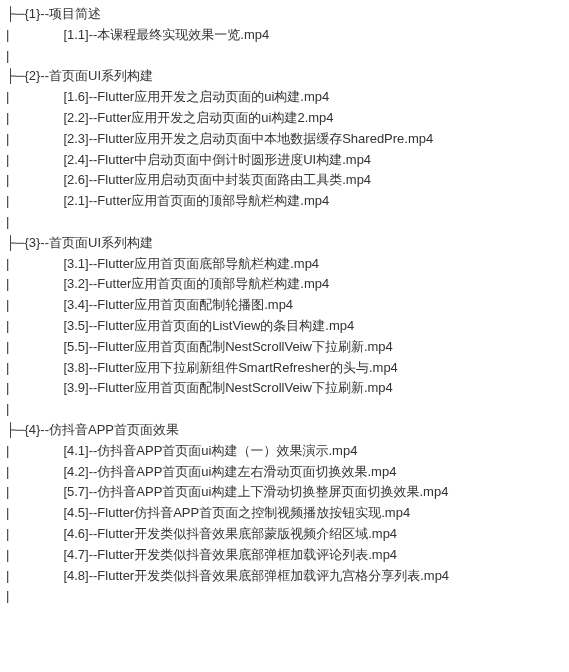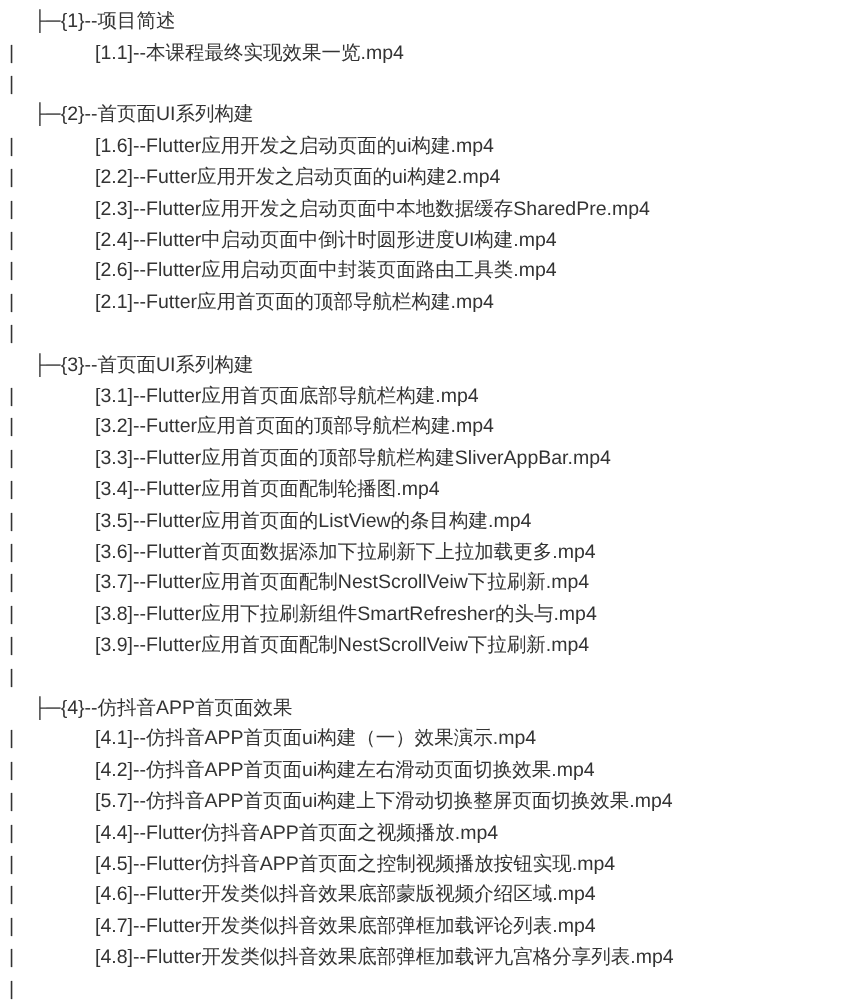--- a/index.html
+++ b/index.html
@@ -8,21 +8,20 @@
       font-size: 13px;
       line-height: 1.6;
       color: #333;
       background: #fff;
       padding: 4px 6px;
       white-space: nowrap;
     }
     .tree { }
     .section-header {
       display: block;
-      margin-left: 16px;
     }
     .pipe {
       color: #333;
       display: inline-block;
     }
     .conn {
       color: #333;
     }
     .item-row {
       display: block;
@@ -42,31 +41,28 @@
     <div class="item-row"><span class="pipe">|</span><span class="indent1"></span><span>[1.6]</span><span>--</span><span class="item-text">Flutter应用开发之启动页面的ui构建.mp4</span></div>
     <div class="item-row"><span class="pipe">|</span><span class="indent1"></span><span>[2.2]</span><span>--</span><span class="item-text">Futter应用开发之启动页面的ui构建2.mp4</span></div>
     <div class="item-row"><span class="pipe">|</span><span class="indent1"></span><span>[2.3]</span><span>--</span><span class="item-text">Flutter应用开发之启动页面中本地数据缓存SharedPre.mp4</span></div>
     <div class="item-row"><span class="pipe">|</span><span class="indent1"></span><span>[2.4]</span><span>--</span><span class="item-text">Flutter中启动页面中倒计时圆形进度UI构建.mp4</span></div>
     <div class="item-row"><span class="pipe">|</span><span class="indent1"></span><span>[2.6]</span><span>--</span><span class="item-text">Flutter应用启动页面中封装页面路由工具类.mp4</span></div>
     <div class="item-row"><span class="pipe">|</span><span class="indent1"></span><span>[2.1]</span><span>--</span><span class="item-text">Futter应用首页面的顶部导航栏构建.mp4</span></div>
     <div class="item-row"><span class="pipe">|</span></div>
     <div class="section-header"><span class="conn">├─</span><span>{3}</span><span>--</span><span class="section-title">首页面UI系列构建</span></div>
     <div class="item-row"><span class="pipe">|</span><span class="indent1"></span><span>[3.1]</span><span>--</span><span class="item-text">Flutter应用首页面底部导航栏构建.mp4</span></div>
     <div class="item-row"><span class="pipe">|</span><span class="indent1"></span><span>[3.2]</span><span>--</span><span class="item-text">Futter应用首页面的顶部导航栏构建.mp4</span></div>
-    <div class="item-row"><span class="pipe">|</span><span class="indent1"></span><span>[3.3]</span><span>--</span><span class="item-text">Flutter应用首页面的顶部导航栏构建SliverAppBar.mp4</span></div>
     <div class="item-row"><span class="pipe">|</span><span class="indent1"></span><span>[3.4]</span><span>--</span><span class="item-text">Flutter应用首页面配制轮播图.mp4</span></div>
     <div class="item-row"><span class="pipe">|</span><span class="indent1"></span><span>[3.5]</span><span>--</span><span class="item-text">Flutter应用首页面的ListView的条目构建.mp4</span></div>
-    <div class="item-row"><span class="pipe">|</span><span class="indent1"></span><span>[3.6]</span><span>--</span><span class="item-text">Flutter首页面数据添加下拉刷新下上拉加载更多.mp4</span></div>
-    <div class="item-row"><span class="pipe">|</span><span class="indent1"></span><span>[3.7]</span><span>--</span><span class="item-text">Flutter应用首页面配制NestScrollVeiw下拉刷新.mp4</span></div>
+    <div class="item-row"><span class="pipe">|</span><span class="indent1"></span><span>[5.5]</span><span>--</span><span class="item-text">Flutter应用首页面配制NestScrollVeiw下拉刷新.mp4</span></div>
     <div class="item-row"><span class="pipe">|</span><span class="indent1"></span><span>[3.8]</span><span>--</span><span class="item-text">Flutter应用下拉刷新组件SmartRefresher的头与.mp4</span></div>
     <div class="item-row"><span class="pipe">|</span><span class="indent1"></span><span>[3.9]</span><span>--</span><span class="item-text">Flutter应用首页面配制NestScrollVeiw下拉刷新.mp4</span></div>
     <div class="item-row"><span class="pipe">|</span></div>
     <div class="section-header"><span class="conn">├─</span><span>{4}</span><span>--</span><span class="section-title">仿抖音APP首页面效果</span></div>
     <div class="item-row"><span class="pipe">|</span><span class="indent1"></span><span>[4.1]</span><span>--</span><span class="item-text">仿抖音APP首页面ui构建（一）效果演示.mp4</span></div>
     <div class="item-row"><span class="pipe">|</span><span class="indent1"></span><span>[4.2]</span><span>--</span><span class="item-text">仿抖音APP首页面ui构建左右滑动页面切换效果.mp4</span></div>
     <div class="item-row"><span class="pipe">|</span><span class="indent1"></span><span>[5.7]</span><span>--</span><span class="item-text">仿抖音APP首页面ui构建上下滑动切换整屏页面切换效果.mp4</span></div>
-    <div class="item-row"><span class="pipe">|</span><span class="indent1"></span><span>[4.4]</span><span>--</span><span class="item-text">Flutter仿抖音APP首页面之视频播放.mp4</span></div>
     <div class="item-row"><span class="pipe">|</span><span class="indent1"></span><span>[4.5]</span><span>--</span><span class="item-text">Flutter仿抖音APP首页面之控制视频播放按钮实现.mp4</span></div>
     <div class="item-row"><span class="pipe">|</span><span class="indent1"></span><span>[4.6]</span><span>--</span><span class="item-text">Flutter开发类似抖音效果底部蒙版视频介绍区域.mp4</span></div>
     <div class="item-row"><span class="pipe">|</span><span class="indent1"></span><span>[4.7]</span><span>--</span><span class="item-text">Flutter开发类似抖音效果底部弹框加载评论列表.mp4</span></div>
     <div class="item-row"><span class="pipe">|</span><span class="indent1"></span><span>[4.8]</span><span>--</span><span class="item-text">Flutter开发类似抖音效果底部弹框加载评九宫格分享列表.mp4</span></div>
     <div class="item-row"><span class="pipe">|</span></div>
   </div>
 
 </body></html>

